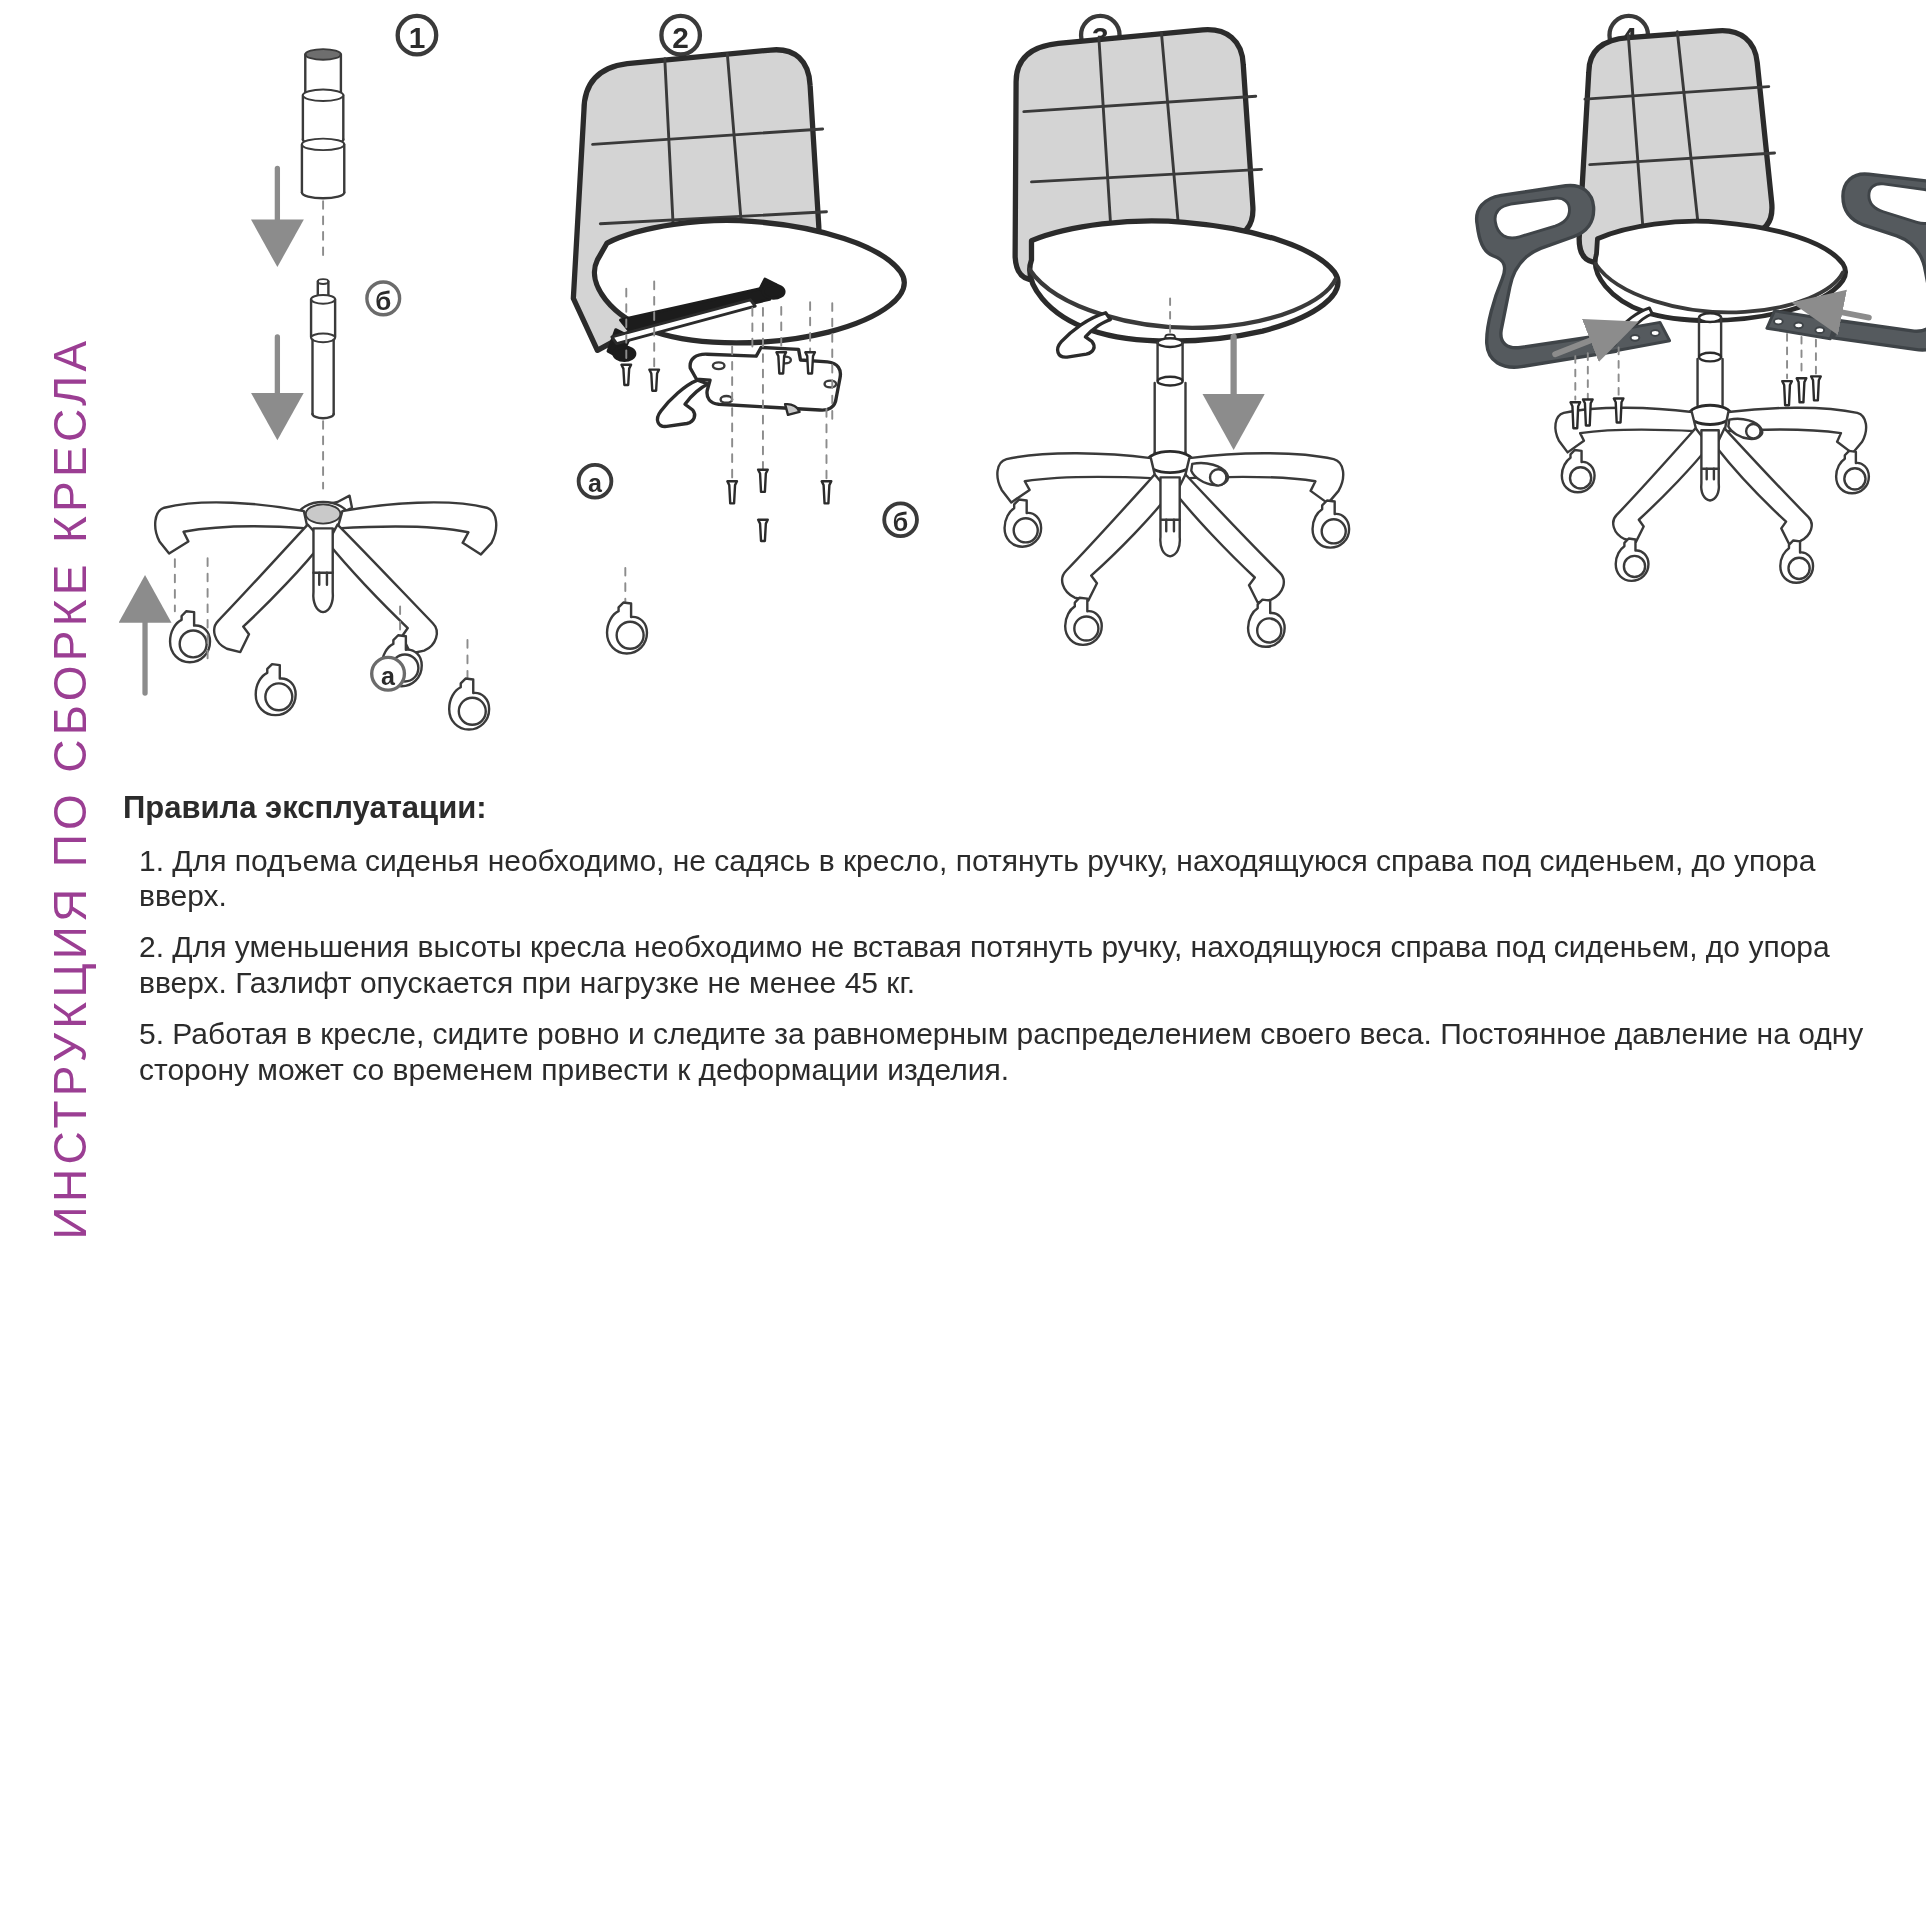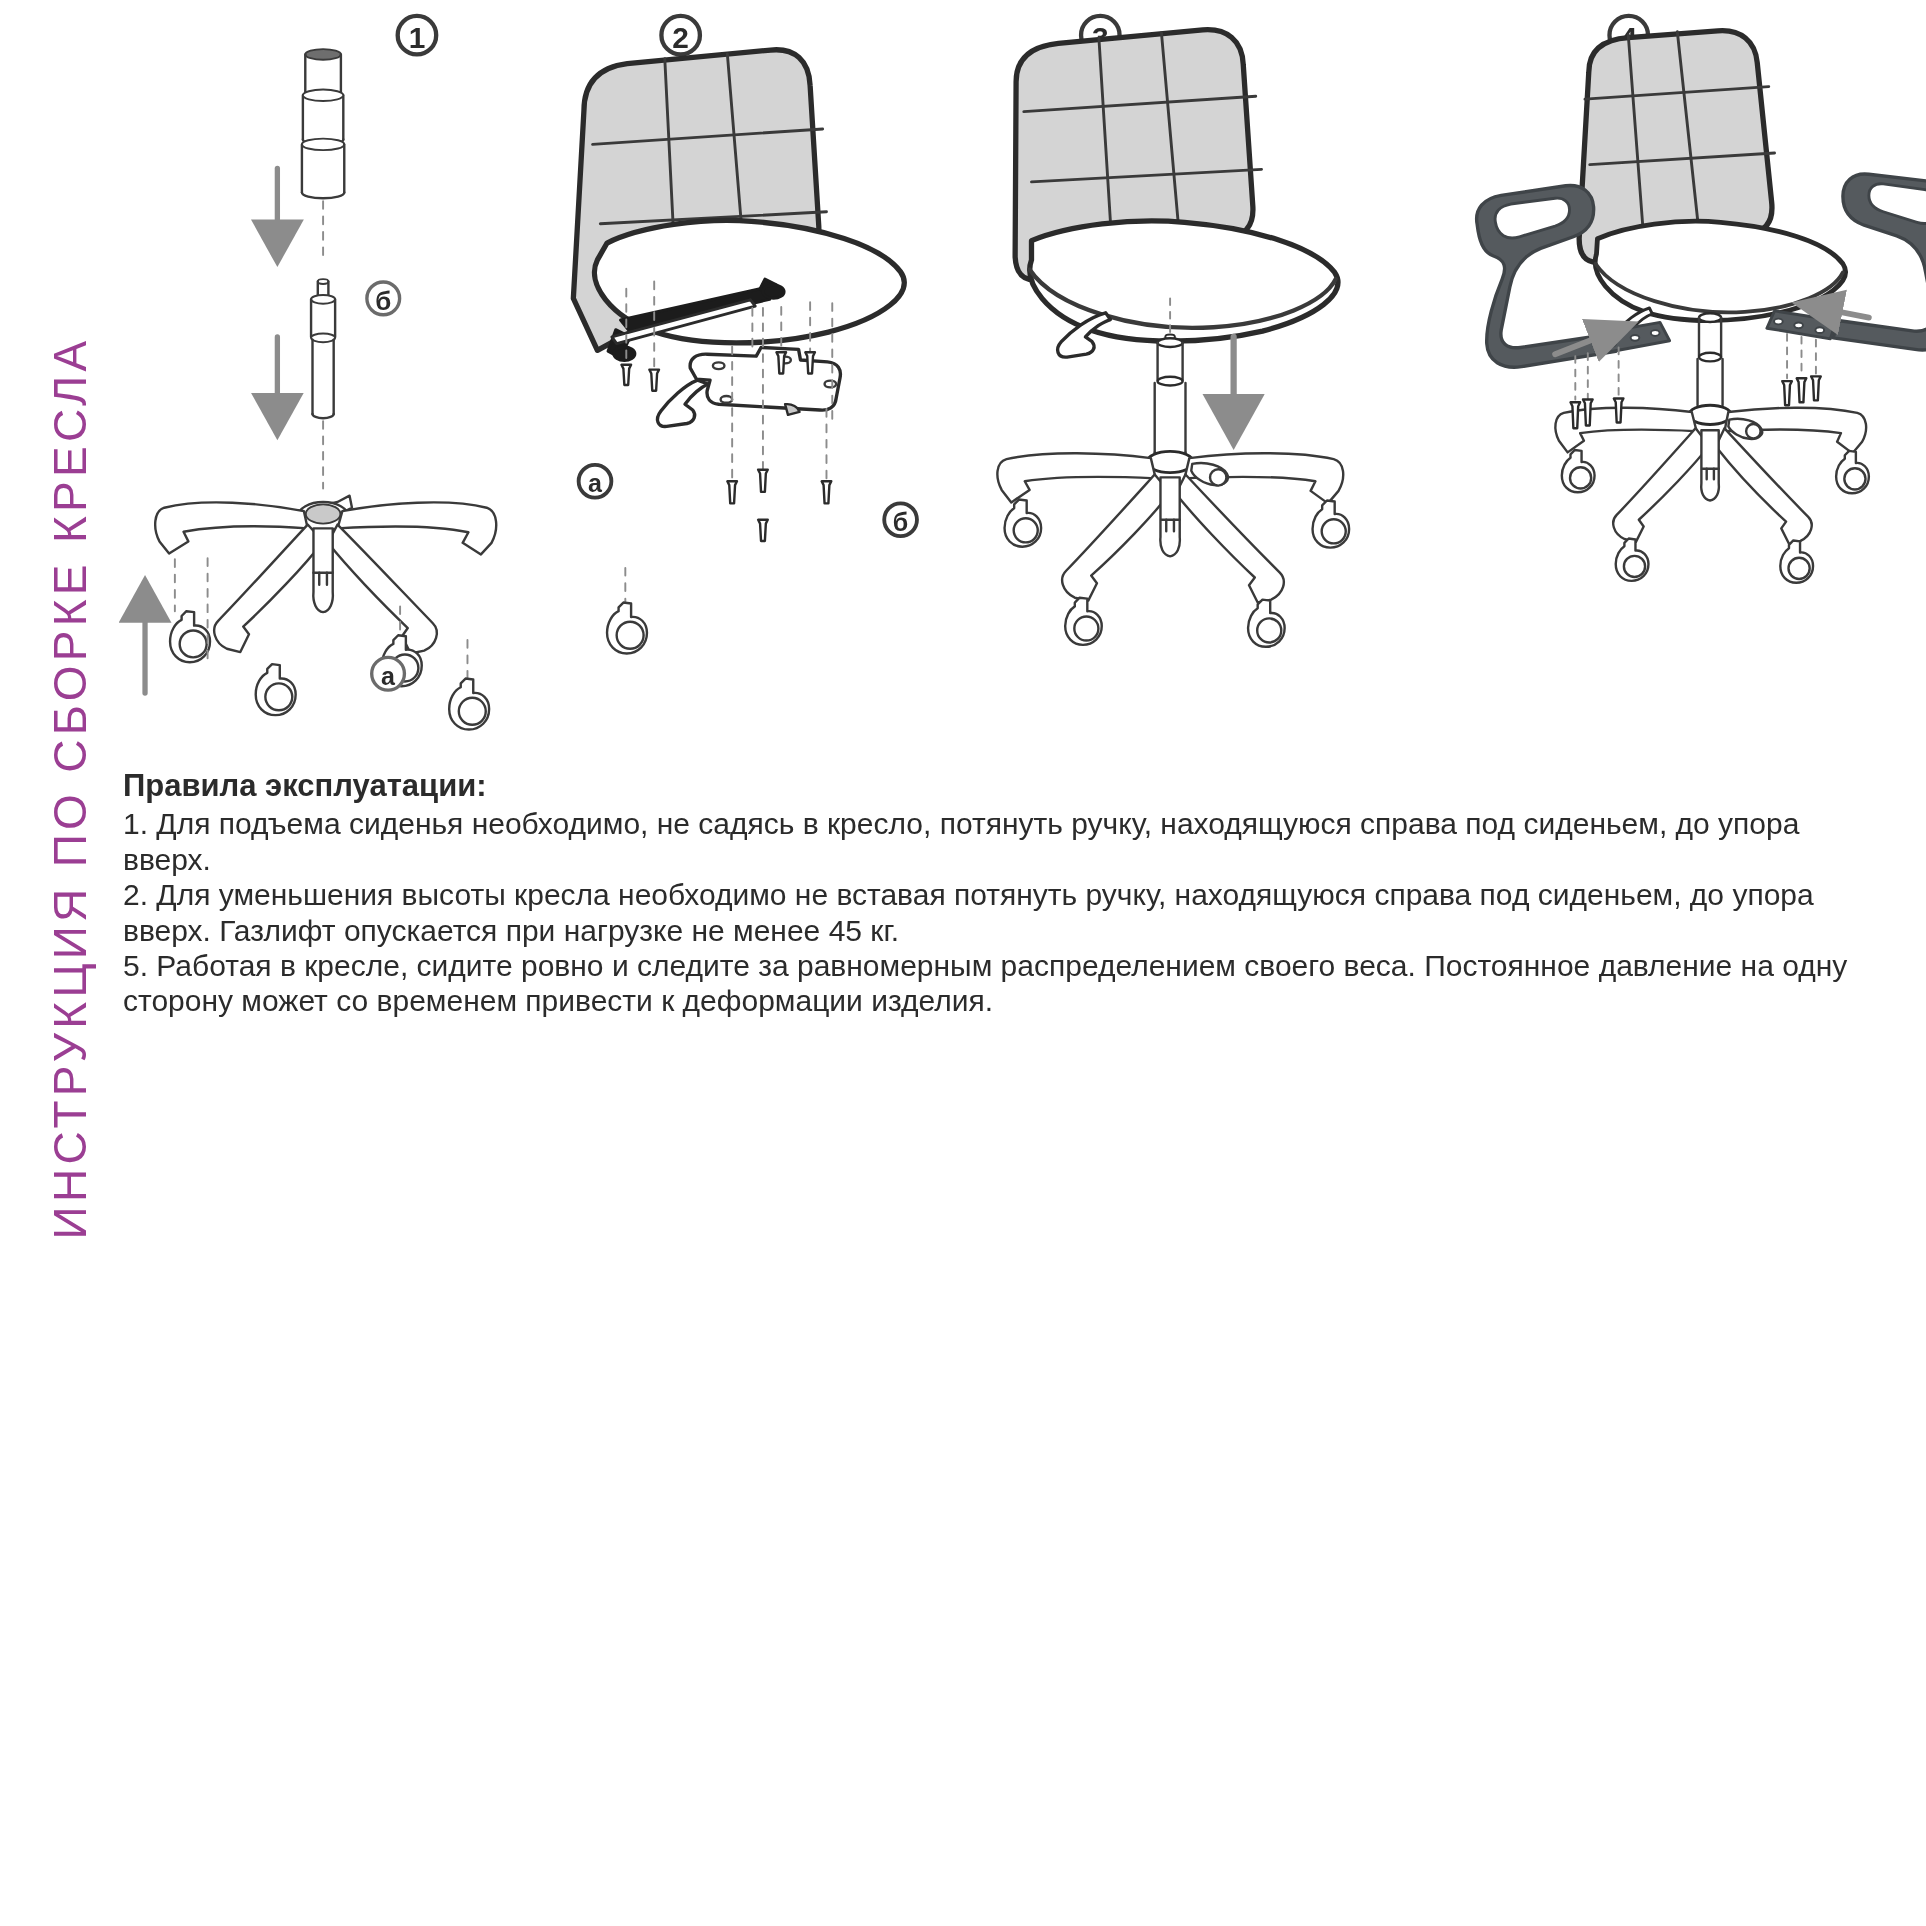--- a/index.html
+++ b/index.html
@@ -38,37 +38,37 @@
   #diagram-strip{
     position:absolute;
     left:111px; top:0px;
     width:1815px; height:770px;
   }
   #diagram-svg{display:block;}
 
   
   #content{
     position:absolute;
-    left:123px; top:768px;
+    left:123px; top:790px;
     width:1782px;
   }
   .section{margin:0 0 29px 0;}
   .sec-heading{
     font-size:31px;
     font-weight:bold;
     line-height:1.18;
     color:#2b2b2b;
     margin:0 0 1.9px 0;
     font-stretch:condensed;
   }
   .para{
     font-size:30px;
     line-height:1.18;
     color:#2b2b2b;
-    margin:0;
+    margin:16px;
     max-width:1753px;
   }
   .gap{height:36px;}
 </style>
 </head>
 <body>
 
 <div id="vertical-title">
   <div class="vt-text">ИНСТРУКЦИЯ ПО СБОРКЕ КРЕСЛА</div>
 </div>

